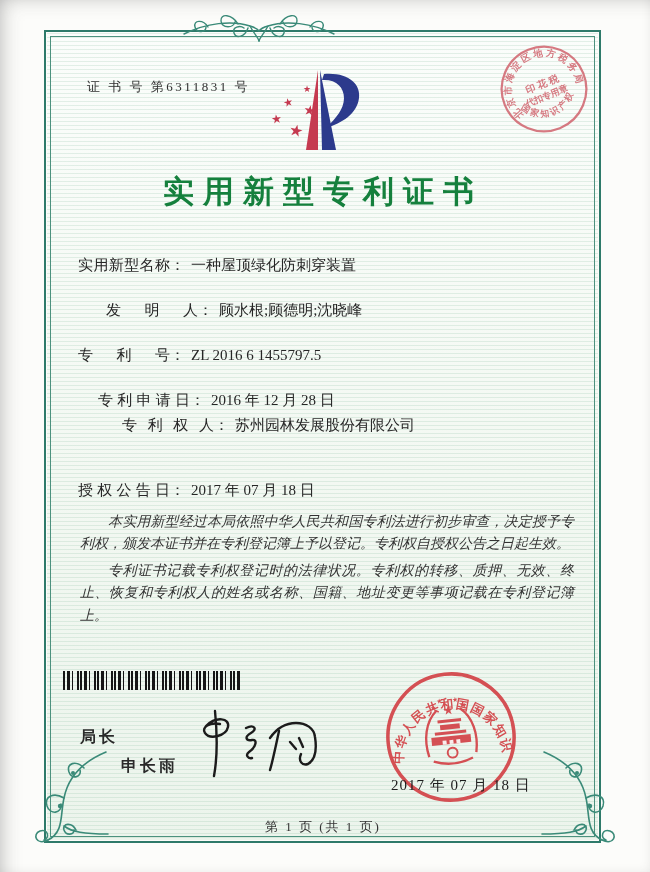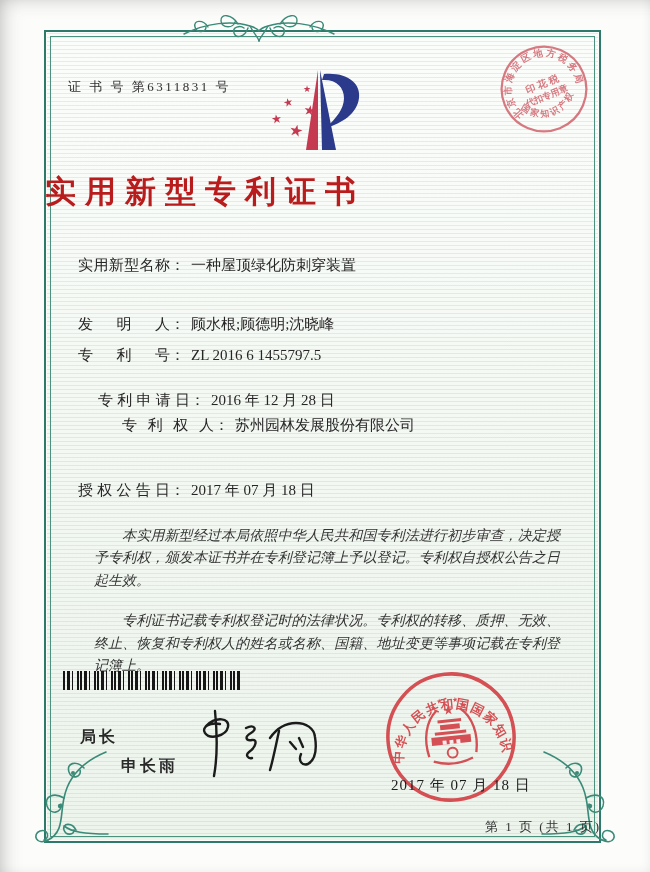--- a/index.html
+++ b/index.html
@@ -13,37 +13,37 @@
     box-shadow:inset 14px 10px 22px -16px rgba(60,60,60,.45), inset -6px -6px 14px -12px rgba(60,60,60,.25);
   }
   .stripes{
     position:absolute;left:47px;top:33px;width:551px;height:807px;
     background:
       repeating-linear-gradient(180deg, rgba(126,184,152,.20) 0 1px, rgba(255,255,255,0) 1px 4px),
       linear-gradient(180deg,#fbfdfb 0%,#f3f8f2 55%,#ecf4ec 100%);
   }
   .frame-outer{position:absolute;left:44px;top:30px;width:557px;height:813px;box-sizing:border-box;border:2px solid #2e7a6a;}
   .frame-inner{position:absolute;left:50px;top:36px;width:545px;height:801px;box-sizing:border-box;border:1px solid #4c917e;}
-  .cert-number{position:absolute;left:68px;top:78px;font-size:13px;letter-spacing:2.5px;color:#2f2f2f;z-index:5;}
-  .title{position:absolute;left:45px;width:556px;top:171px;font-size:31px;font-weight:600;letter-spacing:9px;color:#b91c1c;z-index:5;}
+  .cert-number{position:absolute;left:87px;top:78px;font-size:13px;letter-spacing:2.5px;color:#2f2f2f;z-index:5;}
+  .title{position:absolute;left:45px;width:556px;top:171px;text-align:center;font-size:31px;font-weight:600;letter-spacing:9px;color:#15803d;z-index:5;}
   .frow{position:absolute;left:78px;font-size:15px;color:#262626;z-index:5;white-space:nowrap;}
   .flabel{display:inline-block;width:92px;text-align:justify;text-align-last:justify;}
   .fcolon{display:inline-block;margin-right:6px;}
   .paras{position:absolute;left:76px;top:507px;width:502px;font-size:14px;line-height:22.4px;color:#333;text-align:justify;font-style:italic;z-index:5;}
-  .paras p{margin:18px;text-indent:2em;}
+  .paras p{margin:4px;text-indent:2em;}
   .barcode{
     position:absolute;left:63px;top:671px;width:179px;height:19px;z-index:5;
     background:repeating-linear-gradient(90deg,#161616 0 2px,rgba(0,0,0,0) 2px 4px,#161616 4px 7px,rgba(0,0,0,0) 7px 9px,#161616 9px 10px,rgba(0,0,0,0) 10px 14px,#161616 14px 16px,rgba(0,0,0,0) 16px 17px);
   }
   .signer{position:absolute;left:80px;font-size:16px;letter-spacing:3px;color:#2a2a2a;font-family:"Liberation Sans","DejaVu Sans",sans-serif;font-weight:600;z-index:5;}
   .signature{position:absolute;left:180px;top:706px;z-index:6;}
   .seal-main{position:absolute;left:382px;top:668px;width:138px;height:138px;opacity:.88;z-index:7;transform:rotate(-6deg);}
   .seal-date{position:absolute;left:391px;top:776px;font-size:15px;letter-spacing:1px;color:#1c1c1c;z-index:8;white-space:nowrap;}
   .seal-tax{position:absolute;left:497px;top:42px;width:94px;height:94px;opacity:.78;z-index:6;transform:rotate(-22deg);}
-  .footer{position:absolute;left:45px;width:556px;top:818px;text-align:right;font-size:13px;letter-spacing:2px;color:#333;z-index:5;}
+  .footer{position:absolute;left:45px;width:556px;top:818px;text-align:center;font-size:13px;letter-spacing:2px;color:#333;z-index:5;}
   .orn{position:absolute;z-index:4;}
   .logo{position:absolute;left:262px;top:62px;z-index:5;}
 </style>
 </head>
 <body>
 
 <div class="page">
 
   <div class="stripes"></div>
   <div class="frame-outer"></div>
@@ -123,21 +123,21 @@
     <text x="50" y="48" text-anchor="middle" font-size="10.5" fill="#cd5661" font-weight="700">印 花 税</text>
     <text x="50" y="61" text-anchor="middle" font-size="9.5" fill="#cd5661" font-weight="700">代扣专用章</text>
   </svg>
 
   <div class="title">实用新型专利证书</div>
 
   <div>
     <div class="frow" style="top:256px;font-family:Liberation Serif, serif;">
       <span class="flabel">实用新型名称</span><span class="fcolon">：</span><span class="fvalue">一种屋顶绿化防刺穿装置</span>
     </div>
-    <div class="frow" style="top:315px;">
+    <div class="frow" style="top:301px;margin-left:28px;">
       <span class="flabel">发明人</span><span class="fcolon">：</span><span class="fvalue">顾水根;顾德明;沈晓峰</span>
     </div>
     <div class="frow" style="top:346px;">
       <span class="flabel">专利号</span><span class="fcolon">：</span><span class="fvalue">ZL 2016 6 1455797.5</span>
     </div>
     <div class="frow" style="top:391px;margin-left:20px;">
       <span class="flabel">专利申请日</span><span class="fcolon">：</span><span class="fvalue">2016 年 12 月 28 日</span>
     </div>
     <div class="frow" style="top:416px;margin-left:44px;">
       <span class="flabel">专利权人</span><span class="fcolon">：</span><span class="fvalue">苏州园林发展股份有限公司</span>

